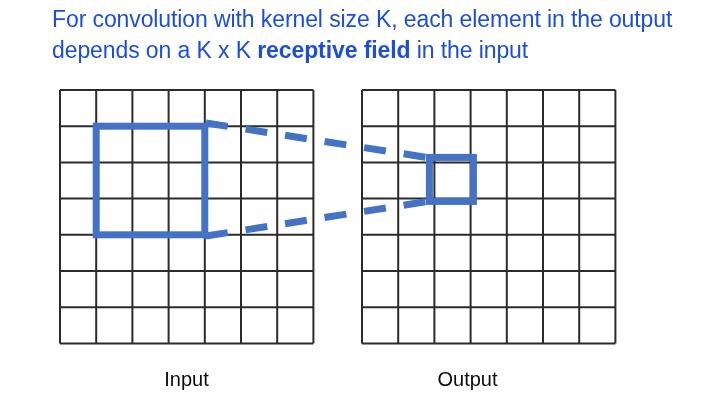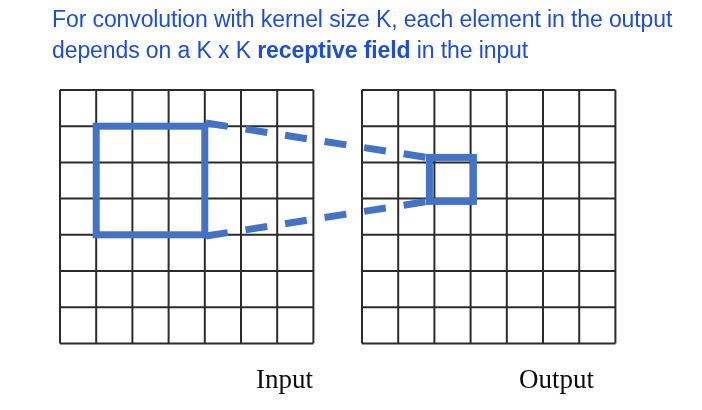--- a/index.html
+++ b/index.html
@@ -31,26 +31,25 @@
   #caption .bold { font-weight: bold; }
 
   .diagram-svg {
     position: absolute;
     left: 0;
     top: 0;
   }
 
   .grid-label {
     position: absolute;
-    font-size: 27px;
+    font-size: 20px;
     line-height: 34px;
     color: #0d0d0d;
-    text-align: right;
+    text-align: center;
     white-space: nowrap;
-    font-family: Liberation Serif, serif;
   }
   #label-input  { left: 60px;  top: 362px; width: 253px; }
   #label-output { left: 341px; top: 362px; width: 253px; }
 </style>
 </head>
 <body>
 
 <div id="caption"><span>For convolution with kernel size K, each element in the output depends on a K x K </span><span class="bold">receptive field</span><span> in the input</span></div>
 
 <svg class="diagram-svg" width="702" height="410" viewBox="0 0 702 410">

